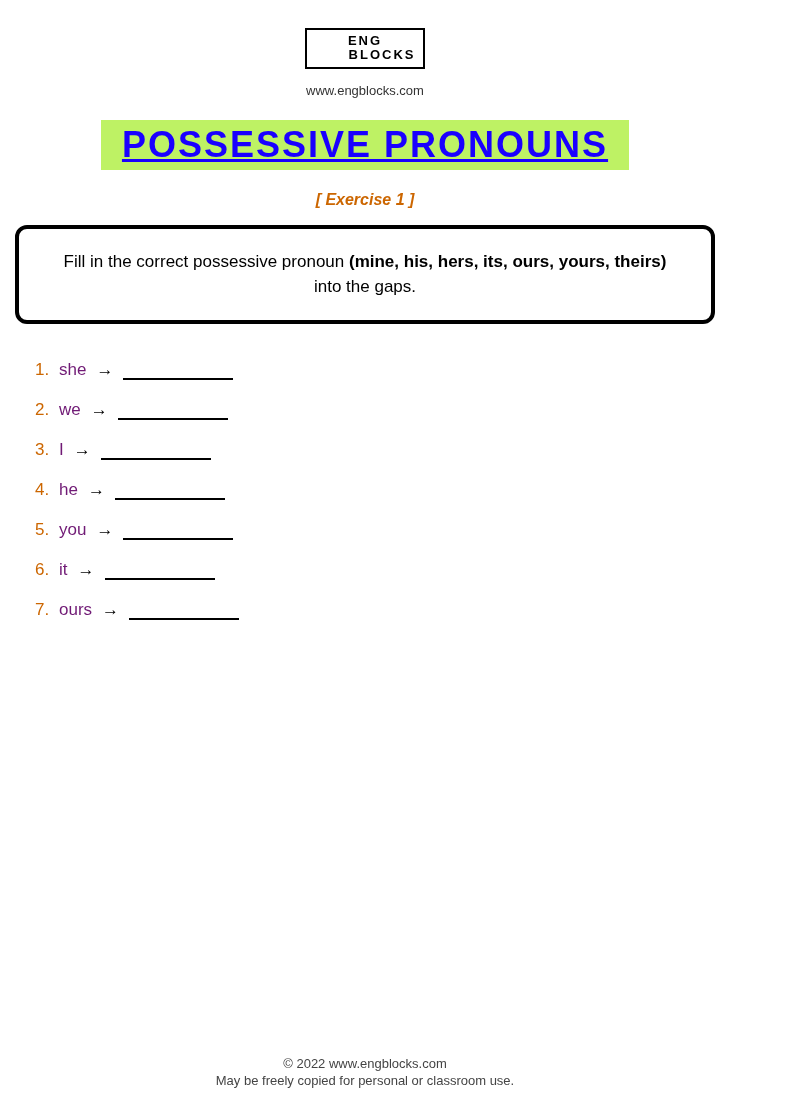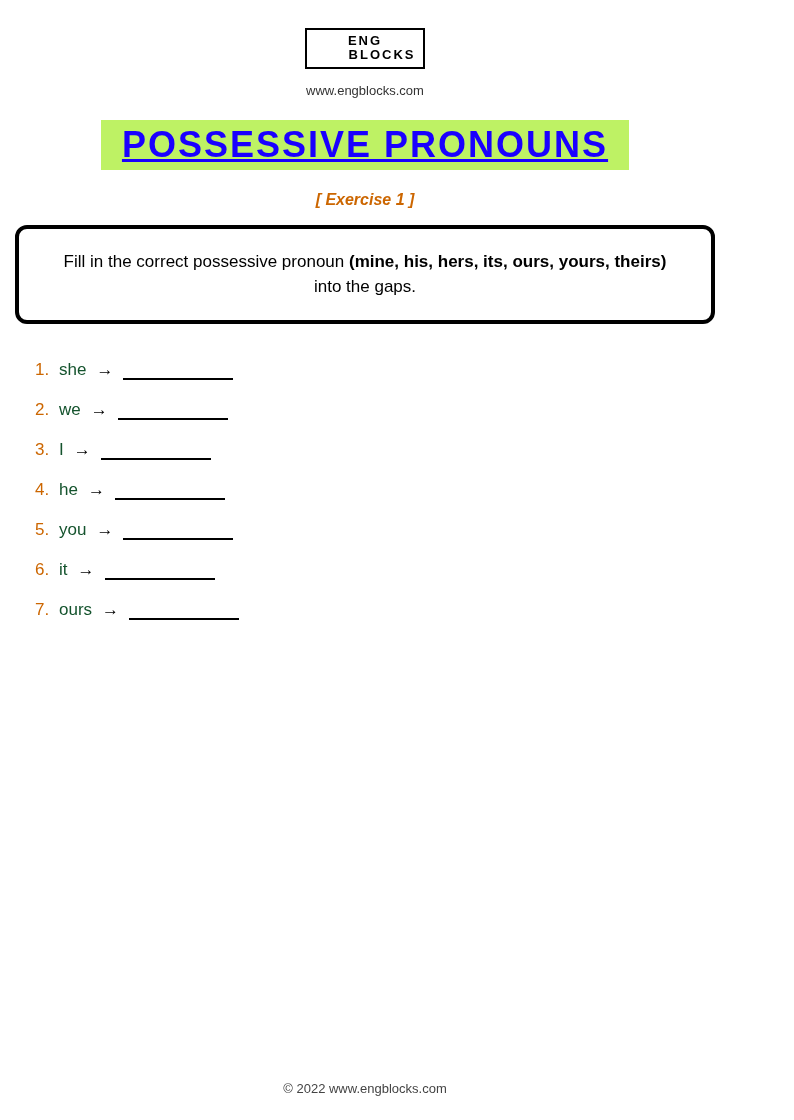--- a/index.html
+++ b/index.html
@@ -126,39 +126,39 @@
     }
 
     .item-number {
       min-width: 20px;
       color: #cc6600;
       font-weight: normal;
     }
 
     .item-pronoun {
       margin-left: 4px;
-      color: #14532d;
+      color: #701a75;
     }
 
     .item-arrow {
       margin: 0 10px;
       color: #000;
     }
 
     .item-blank {
       display: inline-block;
       width: 110px;
       border-bottom: 2px solid #000;
       height: 20px;
     }
 
     
     .footer {
       margin-top: auto;
-      padding-bottom: 24px;
+      padding-bottom: 32px;
       text-align: center;
     }
 
     .footer-copy {
       font-size: 13px;
       color: #444;
     }
 
     .footer-copy2 {
       font-size: 13px;
@@ -239,15 +239,16 @@
       <span class="item-pronoun">ours</span>
       <span class="item-arrow">→</span>
       <span class="item-blank"></span>
     </div>
 
   </div>
 
   <div style="flex: 1;"></div>
   <div class="footer">
     <div class="footer-copy">© 2022 www.engblocks.com</div>
+    <div class="footer-copy2">May be freely copied for personal or classroom use.</div>
   </div>
 
 </div>
 
 </body></html>

